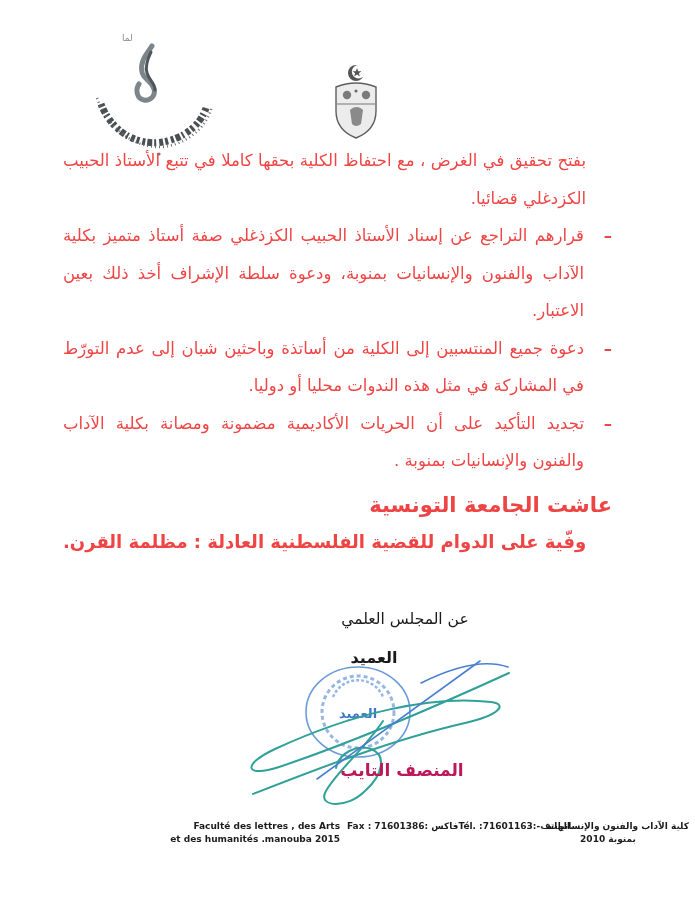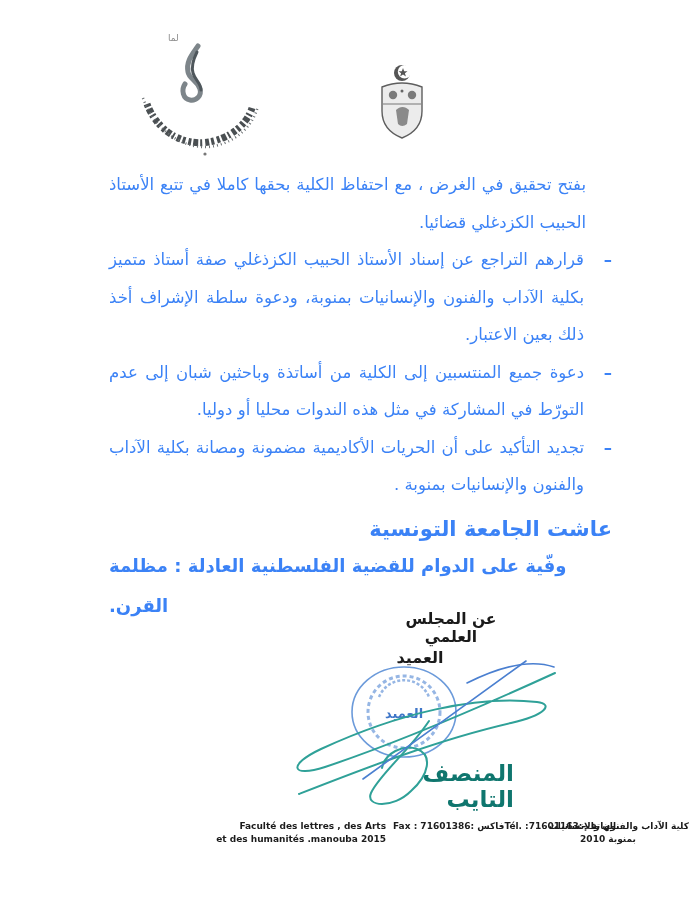--- a/index.html
+++ b/index.html
@@ -4,21 +4,21 @@
 <style>
   html,body { margin:0; padding:0; }
   body {
     width:695px; height:899px;
     background:#ffffff;
     font-family:"DejaVu Sans", sans-serif;
     color:#1a1a1a;
     position:relative;
     overflow:hidden;
   }
-  .page { position:absolute; inset:0; background:#ffffff;margin-left:46px; }
+  .page { position:absolute; inset:0; background:#ffffff; }
 
   
   .corner-mark {
     position:absolute; left:122px; top:33px;
     font-size:9px; color:#8a8a8a;
   }
 
   
   .logo { position:absolute; left:85px; top:40px; }
 
@@ -28,24 +28,24 @@
   
   .letterhead {
     position:absolute; top:82px; right:110px;
     direction:rtl; text-align:right;
     font-size:9.5px; font-weight:bold; line-height:16px;
     color:#0d0d0d; white-space:nowrap;
   }
 
   
   .body-text {
-    position:absolute; top:166px; right:83px; left:63px;
+    position:absolute; top:142px; right:83px; left:63px;
     direction:rtl;
     font-size:16.5px; line-height:37.5px;
-    color:#3b82f6;
+    color:#ef4444;
   }
   .body-text p { margin:0; }
   .intro { text-align:justify; margin-right:26px !important; }
   .bullet { display:flex; }
   .bullet .dash {
     flex:0 0 28px; text-align:right; font-weight:bold;
   }
   .bullet p { flex:1; text-align:justify; }
   .slogan-1 {
     text-align:right; font-weight:bold; font-size:21px;
@@ -53,32 +53,32 @@
   }
   .slogan-2 {
     text-align:left; font-weight:bold; font-size:18px;
     line-height:40px;
   }
 
   
   .sig-council {
     position:absolute; top:610px; left:338px; width:134px;
     direction:rtl; text-align:center;
-    font-weight:bold; font-size:15.5px;
+    font-weight:normal; font-size:15.5px;
   }
   .sig-dean-title {
     position:absolute; top:648px; left:328px; width:92px;
     direction:rtl; text-align:center;
     font-weight:bold; font-size:16px;
   }
   .signature-svg { position:absolute; left:225px; top:655px; }
   .dean-name {
     position:absolute; top:760px; left:336px; width:132px;
-    direction:rtl; text-align:right;
-    font-weight:bold; font-size:23px; color:#0f766e;
+    direction:rtl; text-align:center;
+    font-weight:bold; font-size:17px; color:#be185d;
   }
 
   
   .footer { position:absolute; top:820px; left:0; right:0; font-size:9px; font-weight:bold; color:#1c1c1c; }
   .f-left { position:absolute; left:92px; top:0; width:248px; text-align:right; line-height:12.5px; }
   .f-mid  { position:absolute; left:347px; top:1px; white-space:nowrap; direction:ltr; }
   .f-mid span { unicode-bidi:isolate; }
   .f-right { position:absolute; right:6px; top:0; width:162px; direction:rtl; line-height:12.5px; }
   .f-right .r1 { text-align:right; white-space:nowrap; }
   .f-right .r2 { text-align:center; }

